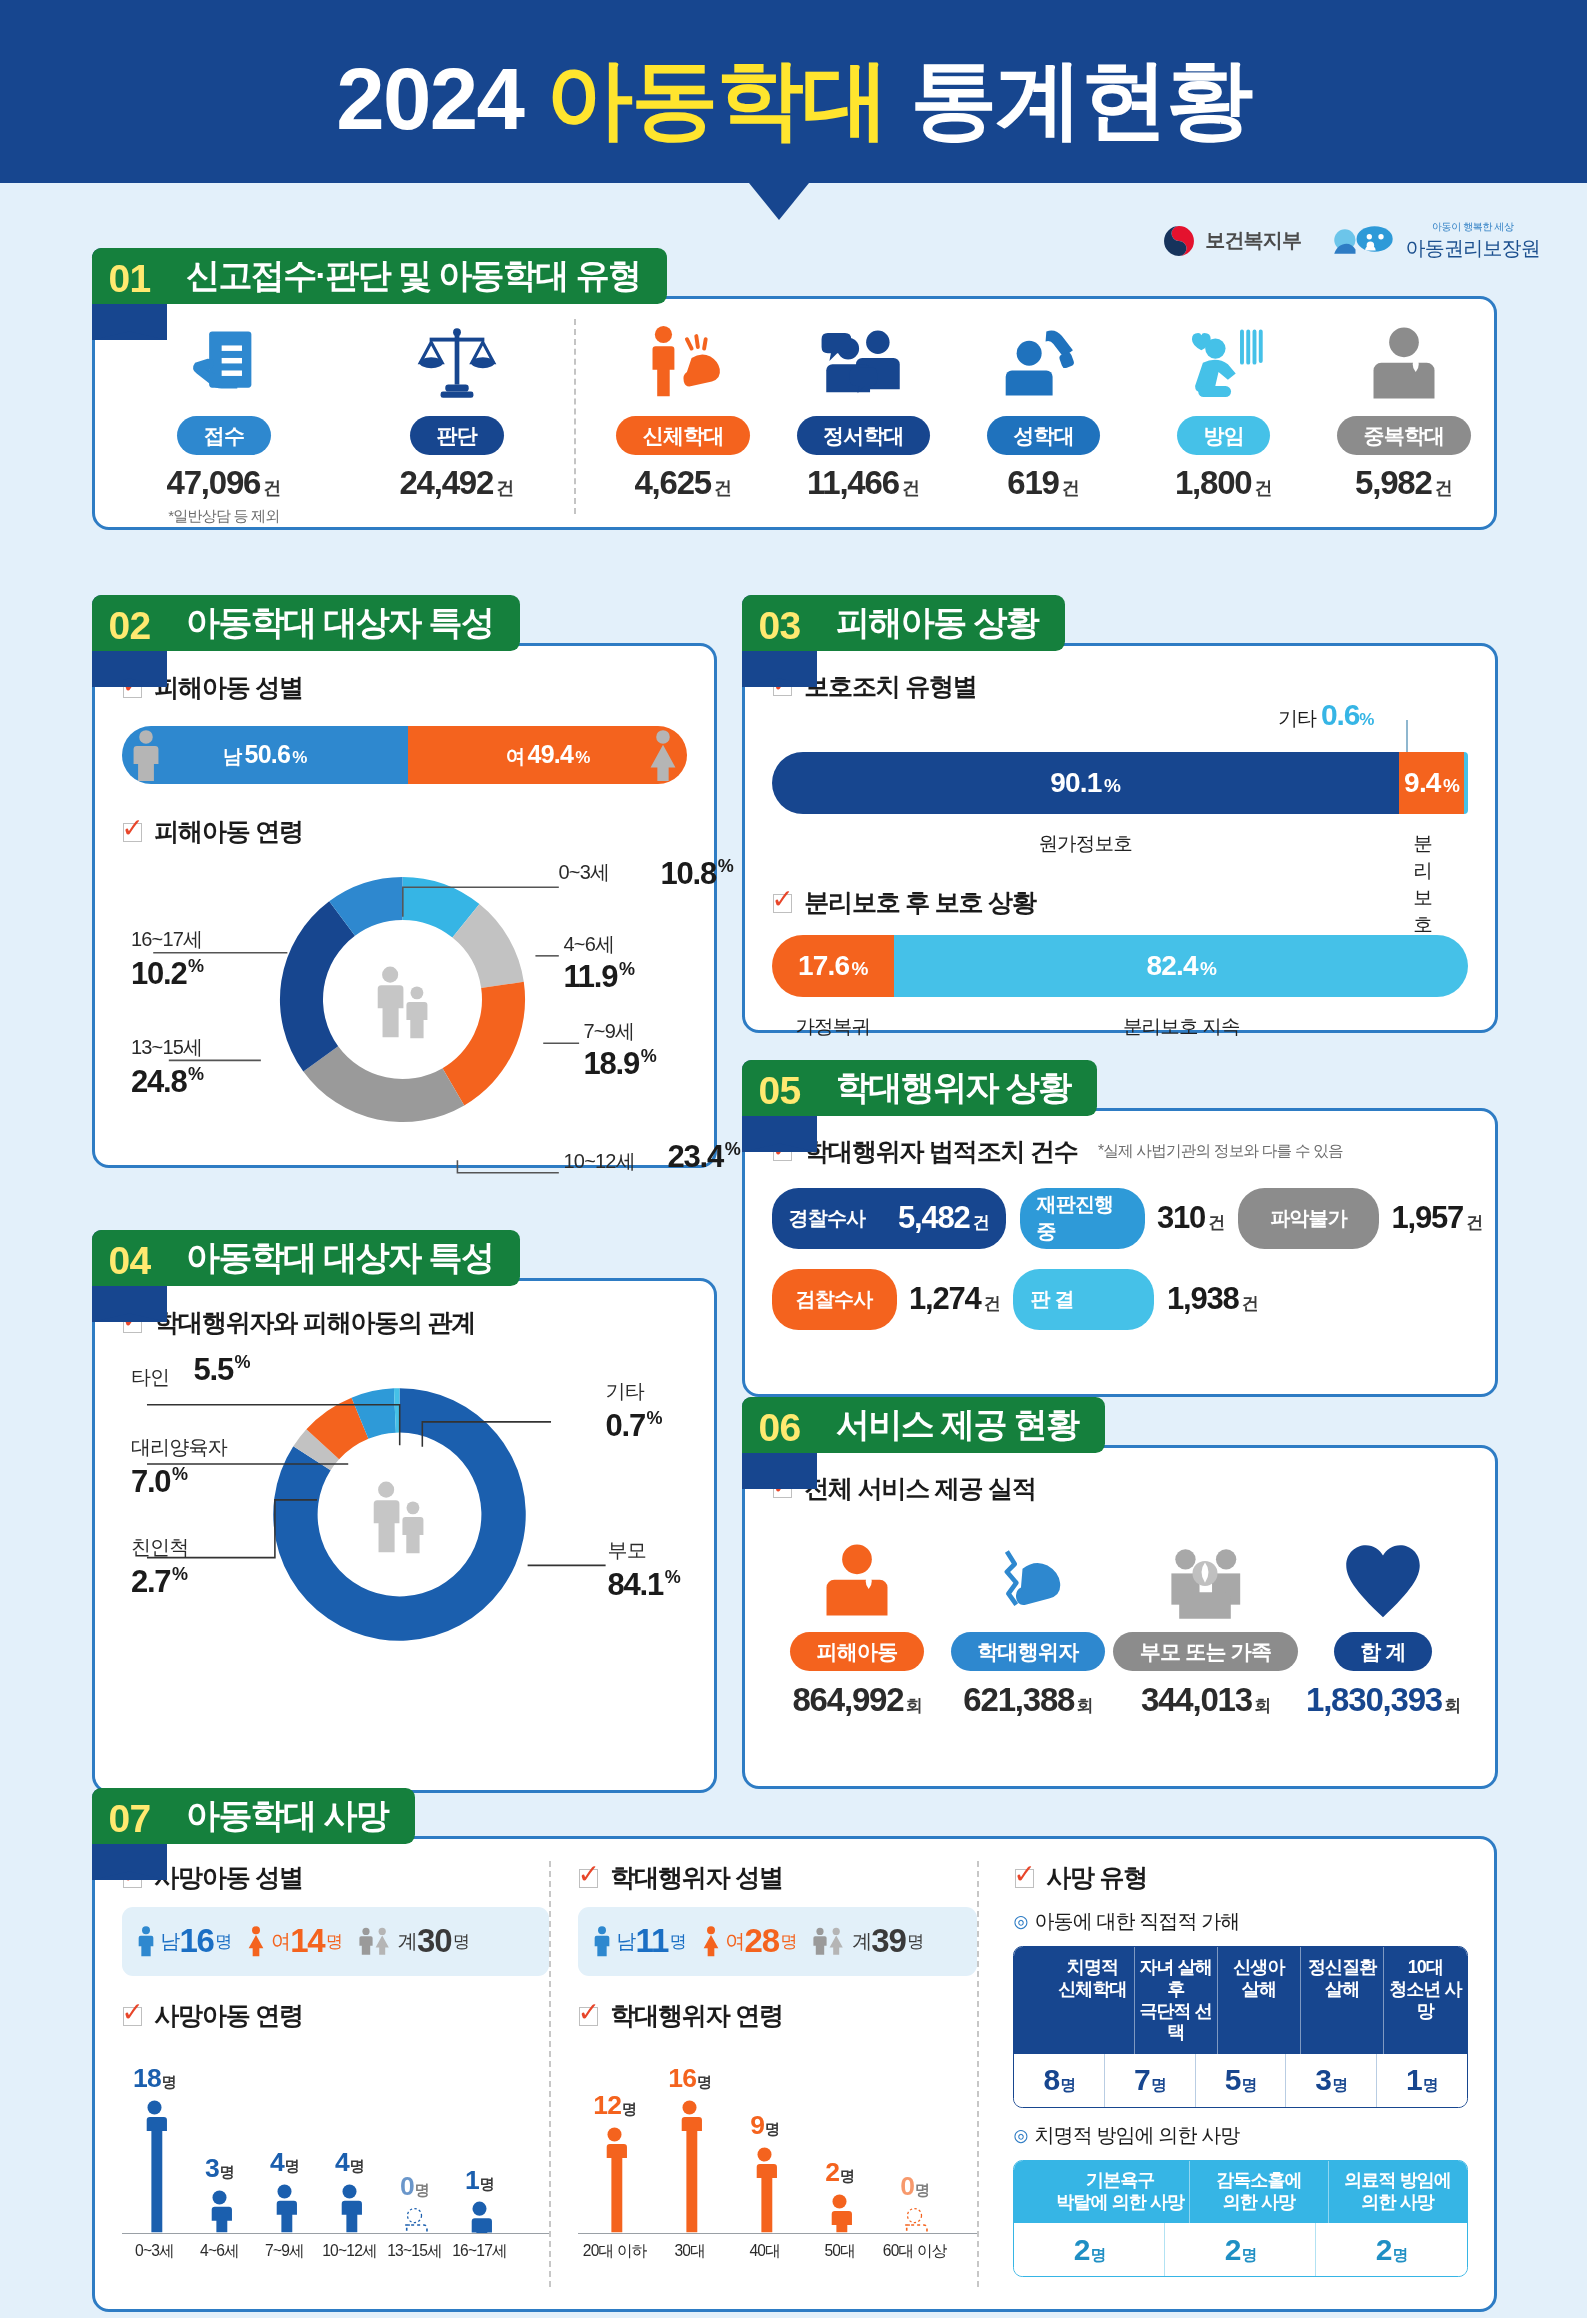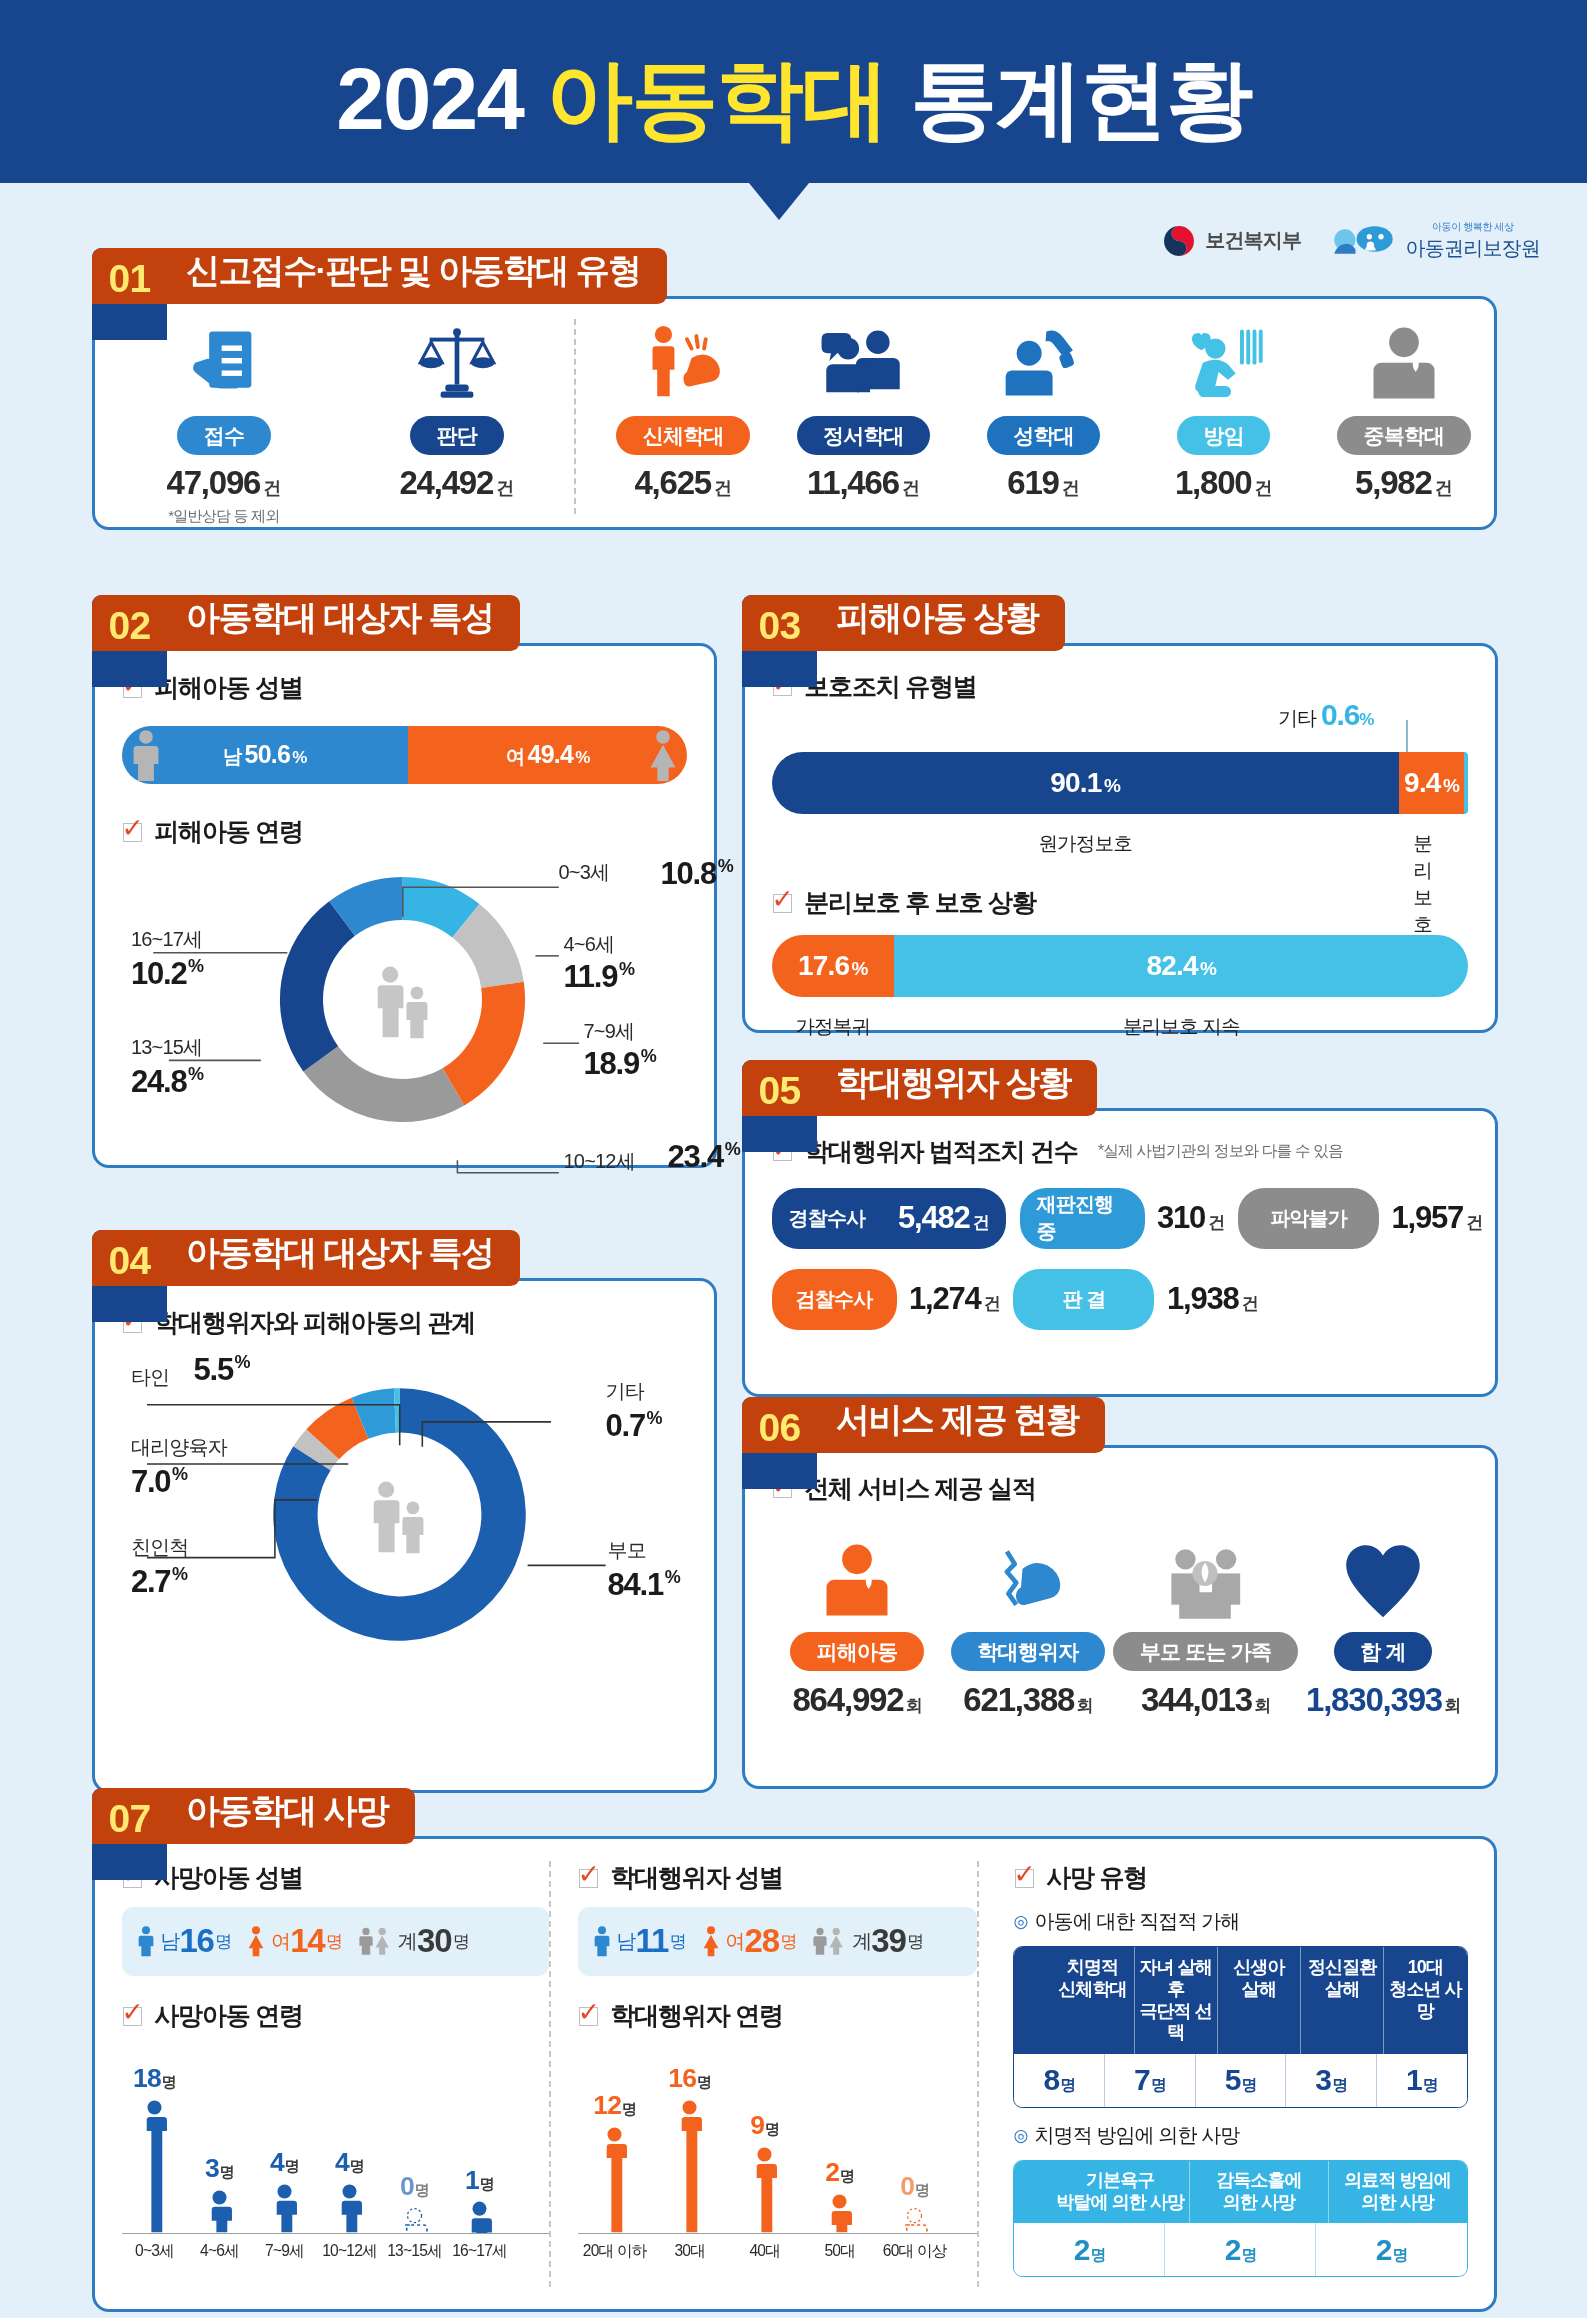--- a/index.html
+++ b/index.html
@@ -37,22 +37,22 @@
   .logo-text { font-size: 20px; font-weight: bold; color: #4b4b4b; letter-spacing: -0.8px; font-family: Liberation Mono, monospace; }
   .taegeuk { width: 34px; height: 34px; }
   .ncrc-mark { width: 64px; height: 34px; }
   .ncrc-wrap { display:flex; flex-direction: column; align-items:center; }
   .ncrc-tag { font-size: 10px; color:#2f7fc4; letter-spacing:-0.4px; margin-bottom:0.8px;}
   .ncrc-name { font-size: 20px; font-weight:normal; color:#1b4f8e; letter-spacing:-0.8px;}
 
   
   .sec { position: absolute; }
   .sec-tab {
-    position: relative; display: inline-flex; align-items: flex-start; height: 56px;
-    background: #c2410c; border-radius: 9.4px 9.4px 9.4px 0;
+    position: relative; display: inline-flex; align-items: center; height: 56px;
+    background: #15803d; border-radius: 9.4px 9.4px 9.4px 0;
     box-shadow: none; z-index: 4;
   }
   .sec-num-wrap {
     position: absolute; left: 0; top: 0; width: 75px; height: 92px;
     background: #17468f; border-radius: 9.4px 0 0 0; z-index: 3;
   }
   .sec-num-wrap:after{
     content:""; position:absolute; left:0; bottom:0; width:75px; height:20px;
     background:#17468f;
     clip-path: polygon(0 0, 100% 0, 100% 100%, 50% 58%, 0 100%);
@@ -564,21 +564,21 @@
       </div>
         </div>
       <div class="legalrow" id="legal2">
           <div class="legal-item">
         <div class="legal-pill" style="background:#f4631e;width:125px;justify-content:center">
           <span>검찰수사</span>
         </div>
         <span class="legal-num">1,274<span class="u">건</span></span>
       </div>
           <div class="legal-item">
-        <div class="legal-pill" style="background:#45c1e8;width:141px;justify-content:center">
+        <div class="legal-pill" style="background:#45c1e8;width:141px;justify-content:flex-start">
           <span>판 결</span>
         </div>
         <span class="legal-num">1,938<span class="u">건</span></span>
       </div>
         </div>
     </div>
   </div>
 
   <div class="sec" id="sec06">
     <div class="sec-num-wrap"></div>

